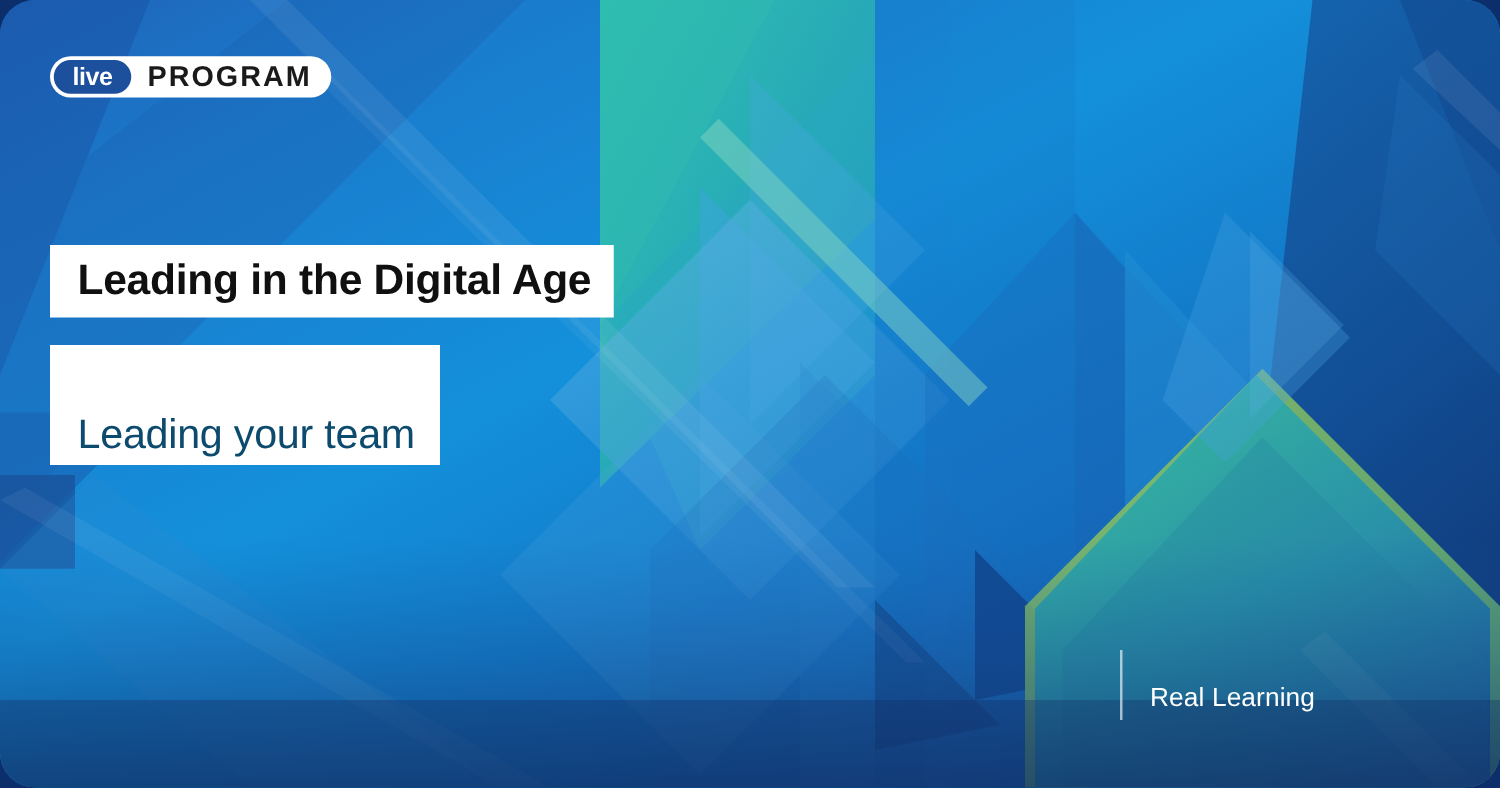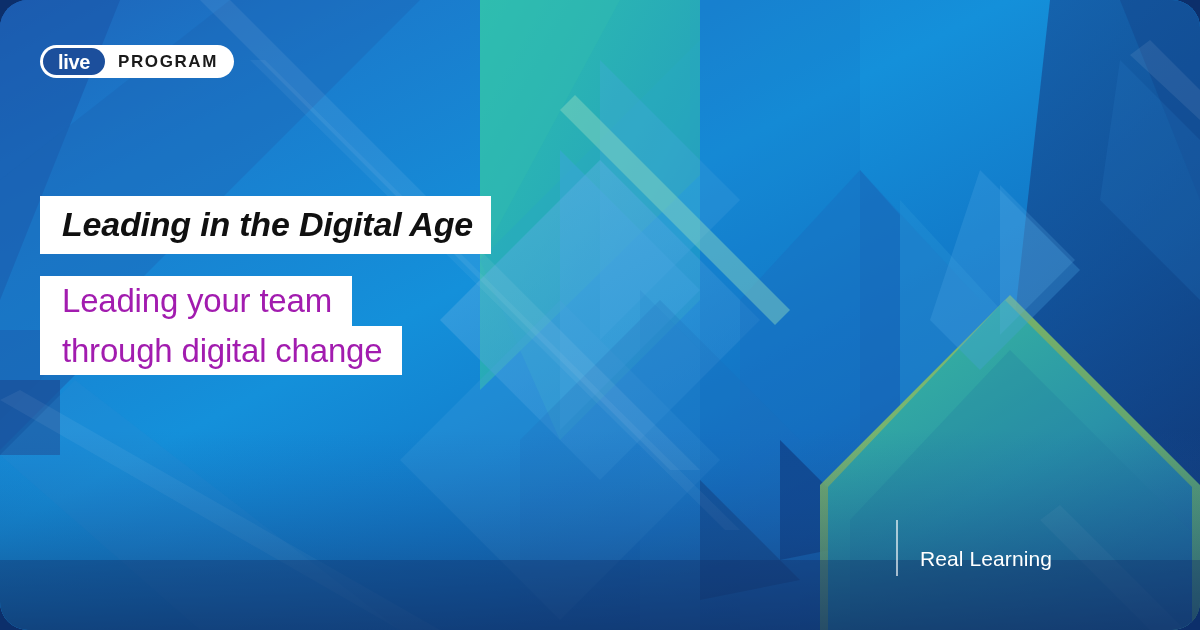--- a/index.html
+++ b/index.html
@@ -22,42 +22,42 @@
     box-sizing:border-box;
   }
   #live-pill{
     display:flex;align-items:center;justify-content:center;
     background:#1c4f9c;border-radius:14px;
     height:27px;min-width:62px;padding:0 9px;box-sizing:border-box;
     color:#ffffff;font-size:20px;font-weight:700;line-height:1;
     letter-spacing:-0.3px;
   }
   #program-label{
-    color:#1a1a1a;font-size:17px;font-weight:600;
+    color:#1a1a1a;font-size:23px;font-weight:600;
     letter-spacing:1.6px;margin-left:13px;
   }
 
   
   #title-box{
     position:absolute;left:40px;top:196px;
     background:#ffffff;padding:9px 18px 11px 22px;
     box-sizing:border-box;
   }
   #title-box .t{
     color:#101010;font-size:34px;font-weight:700;line-height:1.12;
-    letter-spacing:-0.2px;white-space:nowrap;font-style:italic;
+    letter-spacing:-0.2px;white-space:nowrap;
   }
   #sub-wrap{position:absolute;left:40px;top:276px;}
   .sub-box{
     background:#ffffff;display:table;
     padding:5px 20px 5px 22px;box-sizing:border-box;
   }
   .sub-box .s{
-    color:#a21caf;font-size:33px;font-weight:400;line-height:1.2;
-    letter-spacing:-0.2px;white-space:nowrap;
+    color:#0c4a6e;font-size:33px;font-weight:400;line-height:1.2;
+    letter-spacing:-0.2px;white-space:nowrap;margin-top:46px;
   }
 
   
   #logo{
     position:absolute;left:872px;top:500px;
     display:flex;align-items:center;height:95px;
   }
   #imd-mark{position:relative;width:118px;height:92px;}
   #imd-mark svg{position:absolute;left:0;top:0;}
   #logo-divider{
@@ -176,23 +176,20 @@
   </div>
 
   <div id="title-box">
     <div class="t">Leading in the Digital Age</div>
   </div>
 
   <div id="sub-wrap">
     <div class="sub-box">
       <div class="s">Leading your team</div>
     </div>
-    <div class="sub-box">
-      <div class="s">through digital change</div>
-    </div>
   </div>
 
   <div id="logo">
     <div id="logo-divider"></div>
     <div id="tagline">
       <span>Real Learning</span>
     </div>
   </div>
 
 </div>

